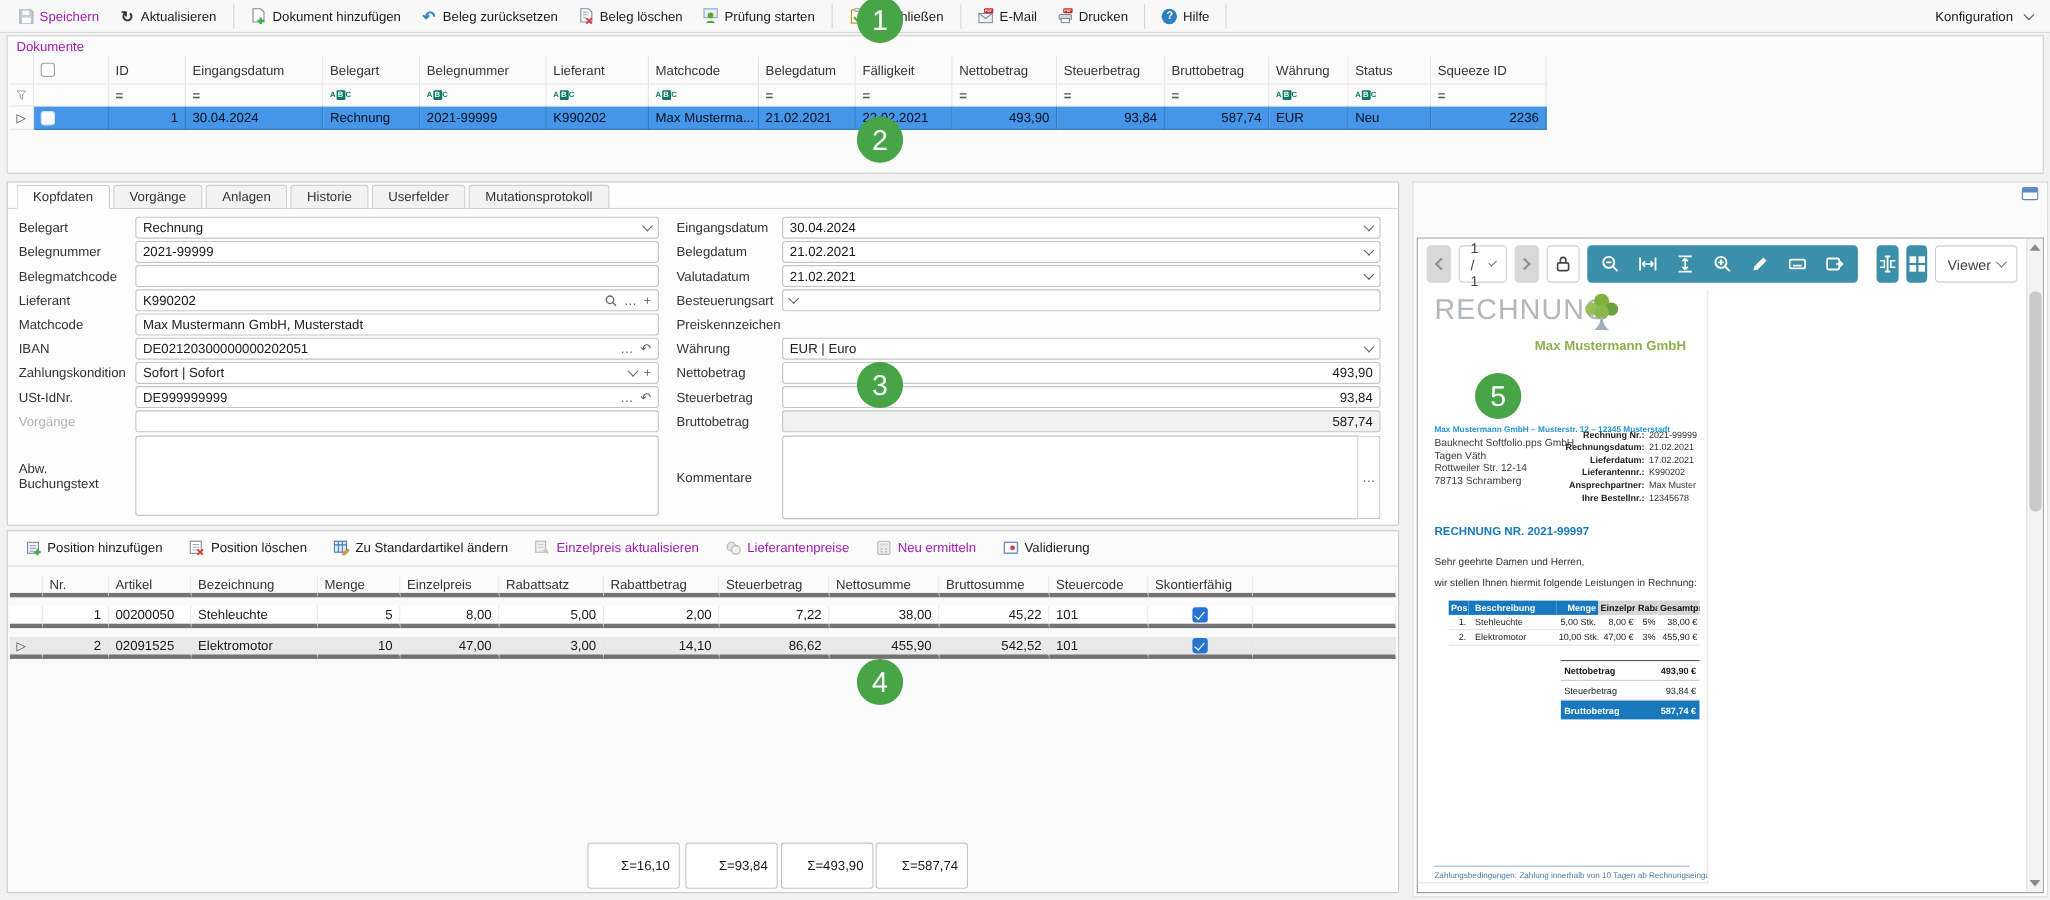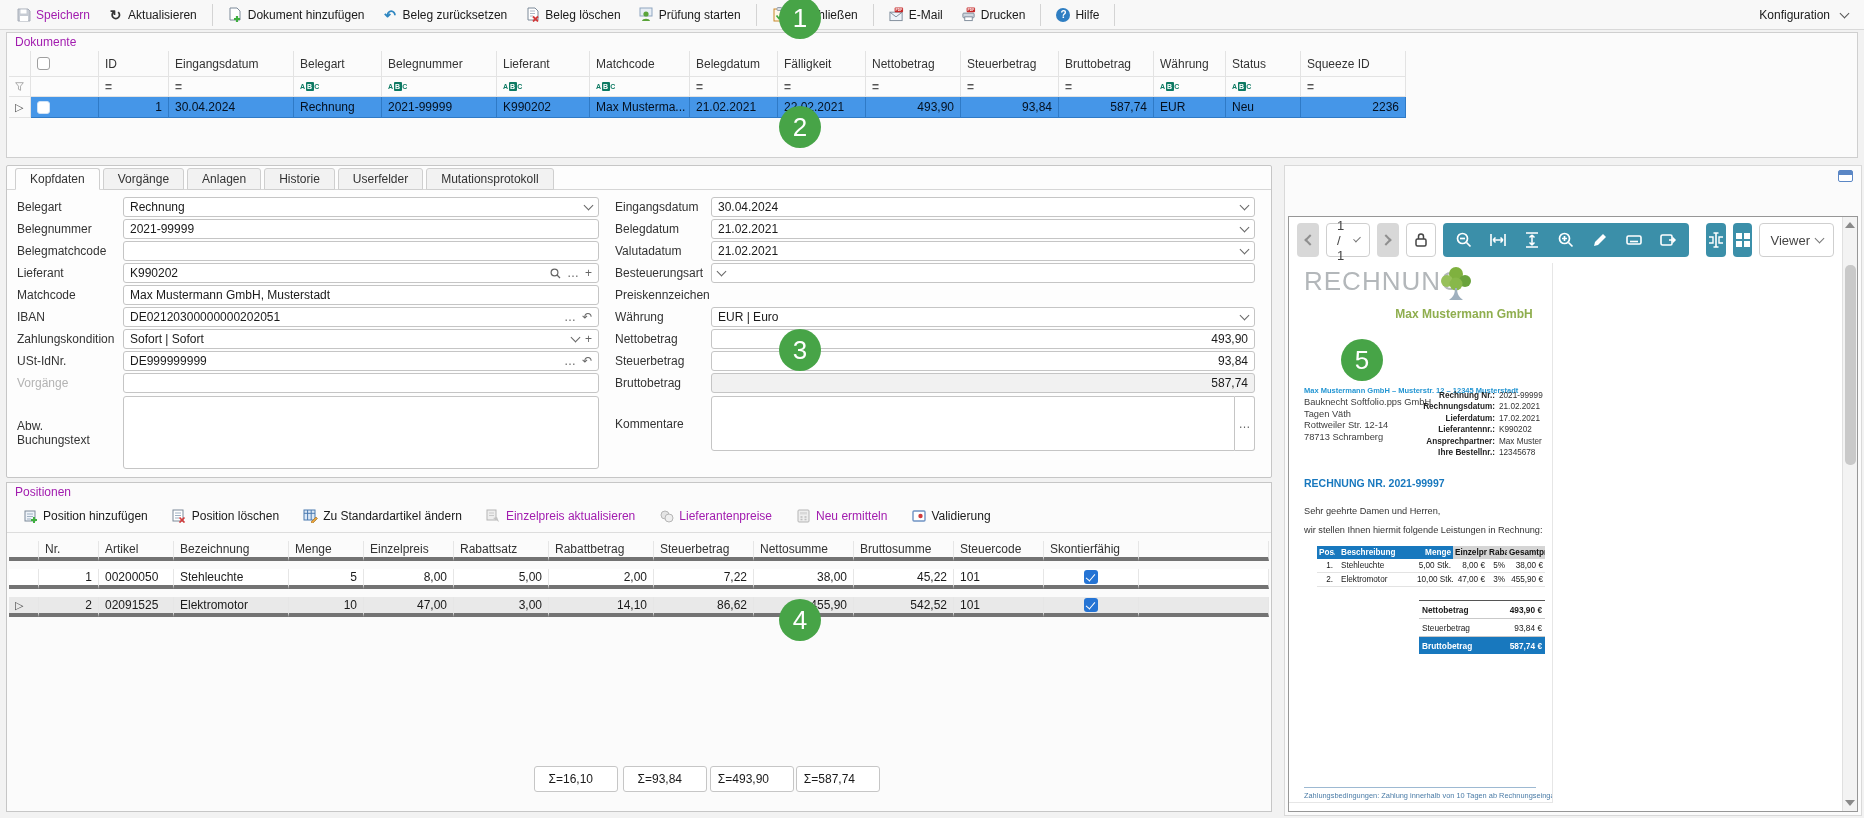--- a/index.html
+++ b/index.html
@@ -73,21 +73,21 @@
   
   .posbox { position:absolute; left:6px; top:482px; width:1266px; height:330px; background:#fbfbfb; border:1px solid #c6c6c6; }
   .ptoolbar { display:flex; align-items:center; gap:8px; padding:3px 8px 5px 8px; border-bottom:1px solid #ddd; }
   .pgrid { display:grid; grid-template-columns:30px 60px 75px 115px 75px 90px 95px 105px 100px 100px 100px 90px 95px 1fr; margin:8px 2px 0 2px; }
   .pcell { border-right:1px solid #e6e6e6; border-bottom:4px solid #737373; padding:0 6px; display:flex; align-items:center; overflow:hidden; white-space:nowrap; height:20px; }
   .phead .pcell { background:#fbfbfb; color:#333; }
   .prow1 .pcell { background:#fff; }
   .prow2 .pcell { background:#e9e9e9; }
   .pcell.num { justify-content:flex-end; }
   .pcell.ctr { justify-content:center; }
-  .sumbox { position:absolute; width:84px; height:26px; border:1px solid #c6c6c6; border-radius:3px; background:#fff; display:flex; align-items:center; justify-content:flex-end; padding:0 24px; top:283px; }
+  .sumbox { position:absolute; width:84px; height:42px; border:1px solid #c6c6c6; border-radius:3px; background:#fff; display:flex; align-items:center; justify-content:flex-end; padding:0 8px; top:283px; }
 
   
   .viewer-outer { position:absolute; left:1284px; top:165px; width:578px; height:651px; background:#fbfbfb; border:1px solid #d9d9d9; }
   .winicon { position:absolute; right:8px; top:4px; width:15px; height:12px; border:1.4px solid #5b87c5; border-radius:2px; background:#fff; }
   .winicon::before { content:""; position:absolute; left:0; right:0; top:0; height:3.5px; background:#5b87c5; }
   .viewer-inner { position:absolute; left:3px; right:3px; top:50px; bottom:3px; border:1px solid #979797; background:#fff; }
   .vtoolbar { position:absolute; left:0; right:15px; top:0; height:46px; background:#fff; display:flex; align-items:center; gap:7px; padding:0 8px; }
   .vbtn { height:34px; border-radius:4px; display:flex; align-items:center; justify-content:center; }
   .vbtn.gray { width:38px; background:#d8d8d8; }
   .vbtn.white { background:#fff; border:1px solid #cfcfcf; padding:0 10px; color:#444; font-size:13px; }
@@ -490,30 +490,29 @@
       <div class="fld">
           <span class="val right">93,84</span>
         </div>
       </div>
     <div class="frow">
         <span class="flabel">Bruttobetrag</span>
       <div class="fld ro">
           <span class="val right">587,74</span>
         </div>
       </div>
-    <div class="frow tall" style="height:55px; margin-top:2px;">
+    <div class="frow tall" style="height:76px; margin-top:2px;">
         <span class="flabel" style="align-self:center">Kommentare</span>
       <div class="tarea" style="border-radius:3px 0 0 3px"><span></span></div>
       <div class="kombtn">…</div>
       </div>
   </div>
 </div>
 
 <div class="posbox">
-  <div class="panel-title">Positionen</div>
   <div class="ptoolbar">
     <div class="tbtn">
       <span class="ticon">
           <svg width="14" height="14" viewBox="0 0 14 14">
             <rect x="1" y="2" width="10" height="10" fill="#eef3f9" stroke="#7d8a99"></rect>
             <path d="M3 5h6M3 7.5h6M3 10h4" stroke="#9fb0c2"></path>
             <path d="M7 11h6M10 8v6" stroke="#3fae3f" stroke-width="2"></path>
           </svg>
         </span>
       <span>Position hinzufügen</span>

